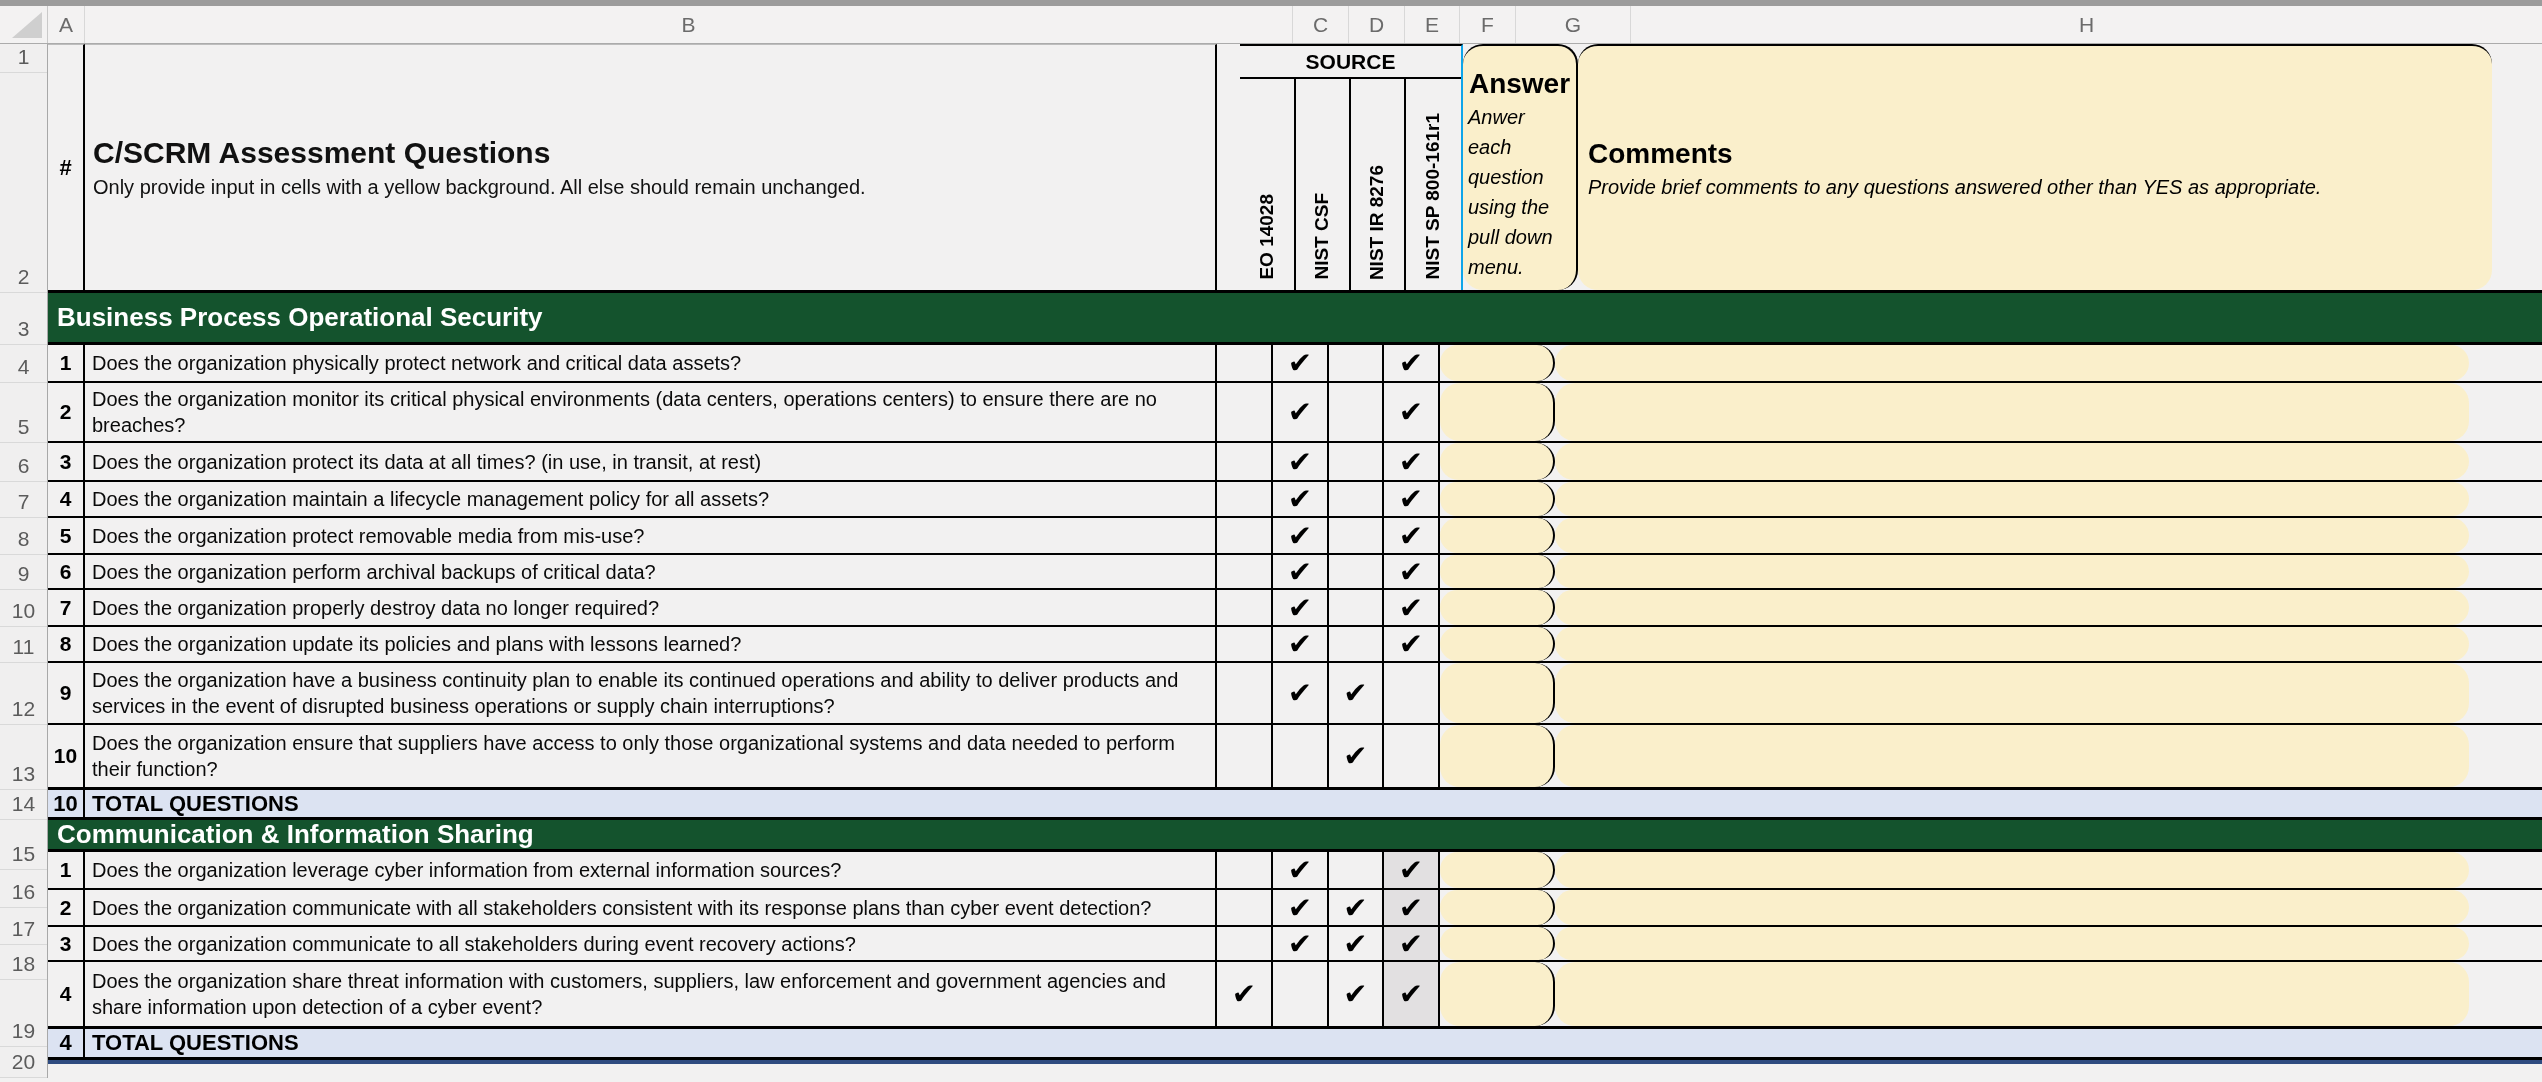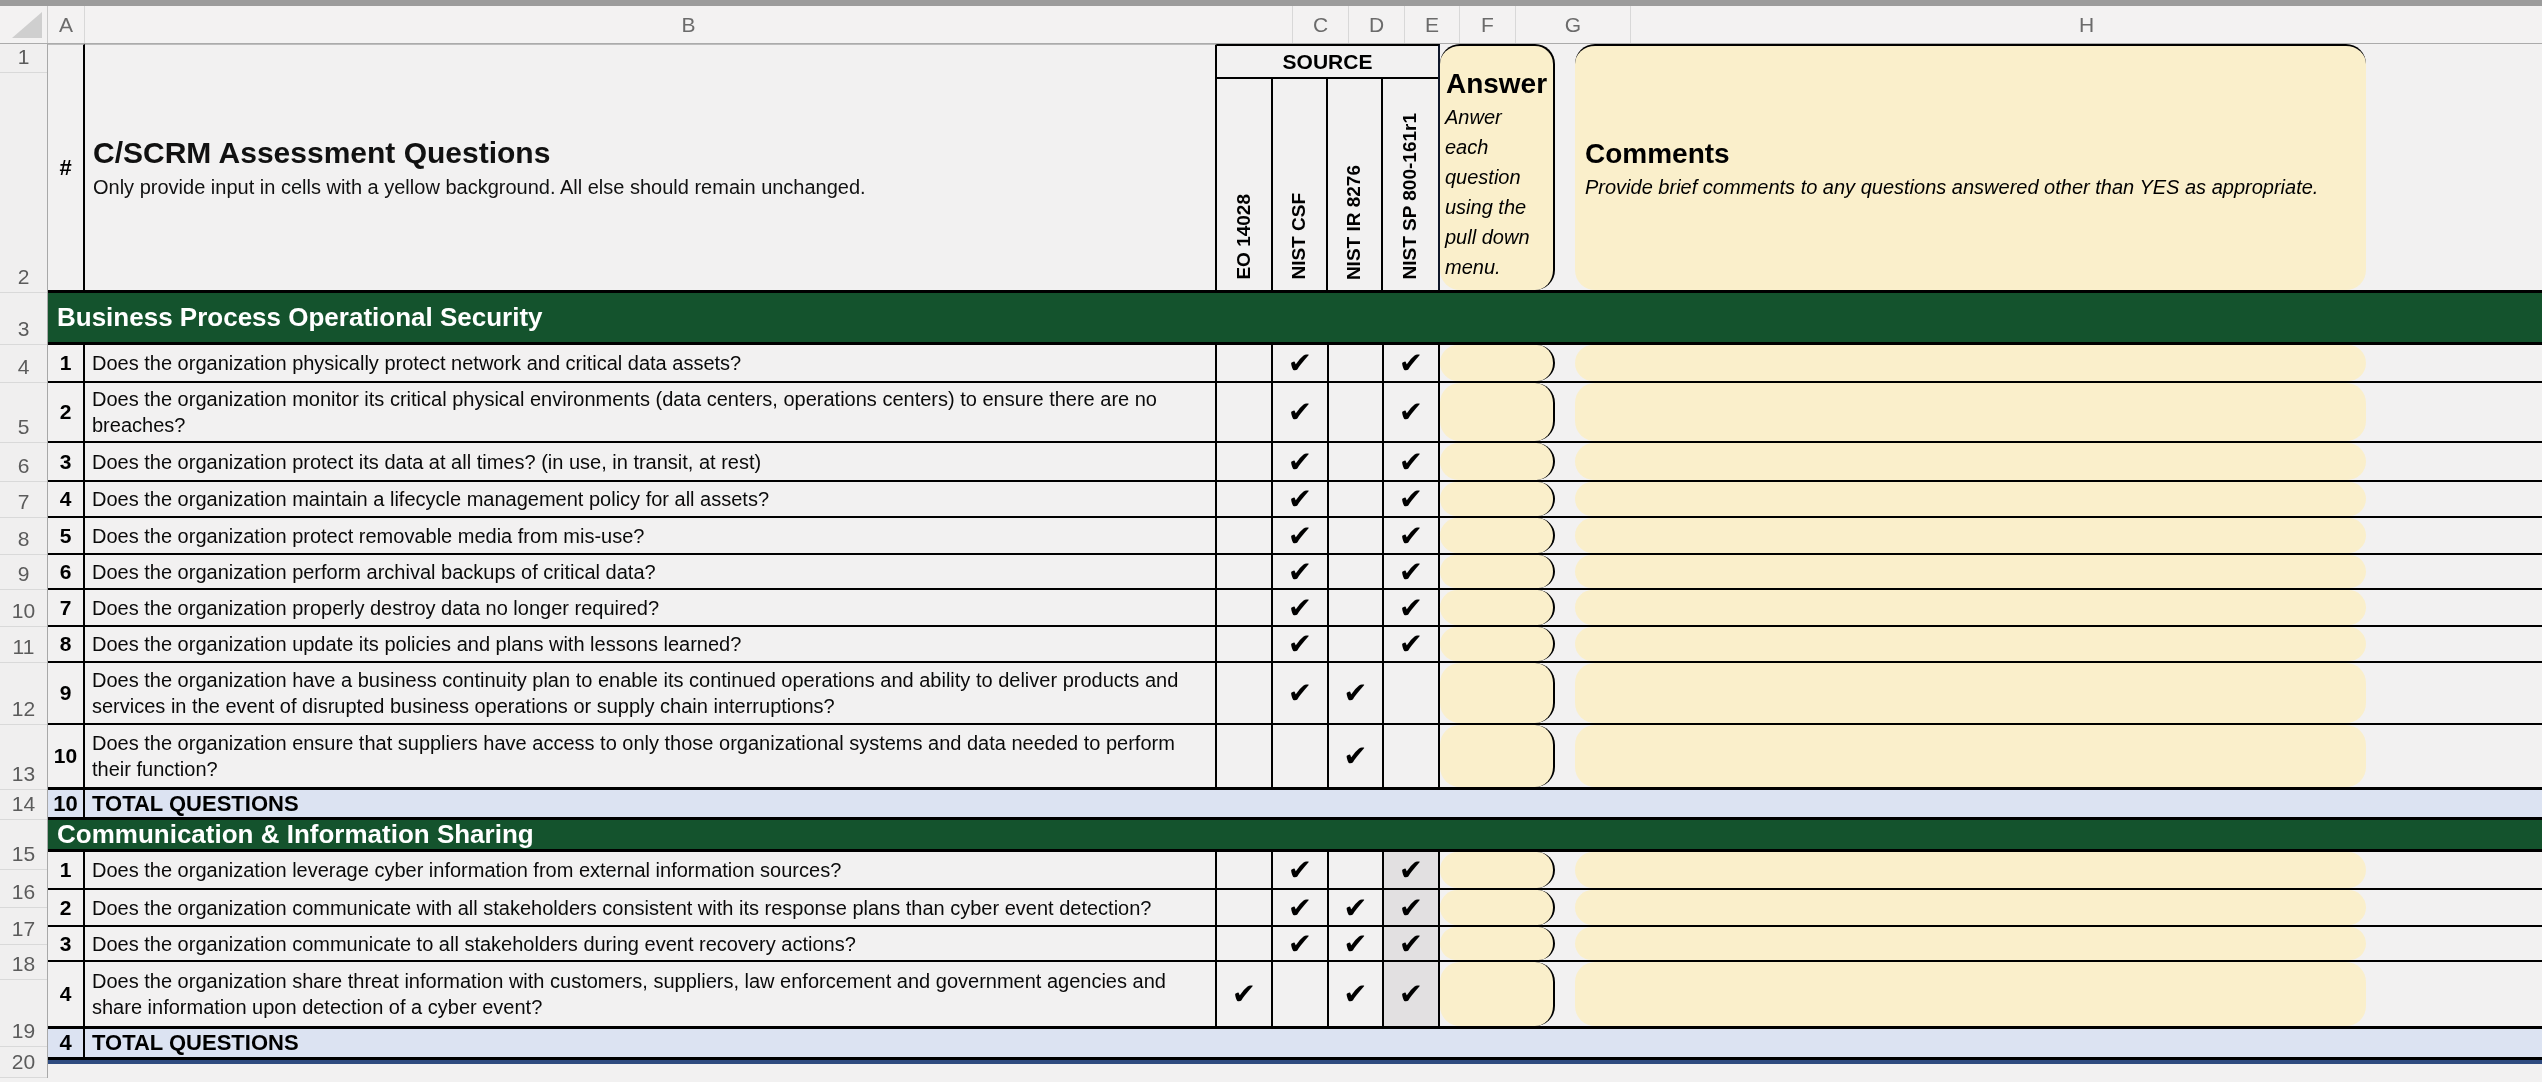--- a/index.html
+++ b/index.html
@@ -22,32 +22,32 @@
           border-right:1px solid #A8A8A8;}
   .gut{display:flex;align-items:flex-end;justify-content:center;
        color:#5B5B5B;font-size:21px;padding-bottom:3px;border-bottom:1px solid #D9D9D9;}
 
   
   .sheet{position:absolute;left:48px;top:44px;width:2494px;}
   .row{display:flex;border-bottom:2px solid #000;background:#F2F1F1;}
   .row.bb3{border-bottom:3px solid #000;}
   .cell{border-right:2px solid #000;height:100%;}
   .wA{width:37px;}.wB{width:1132px;}.wC{width:56px;}.wD{width:56px;}
-  .wE{width:55px;}.wF{width:56px;}.wG{width:115px;}.wH{width:791px;border-right:none;margin-left:20px;}
+  .wE{width:55px;}.wF{width:56px;}.wG{width:115px;}.wH{width:914px;border-right:none;}
 
   
   .hdr{height:249px;}
   .hashcell{display:flex;align-items:center;justify-content:center;
             font-weight:bold;font-size:22px;border-top:1px solid #BDBDBD;}
   .titlecell{display:flex;flex-direction:column;justify-content:center;
              padding-left:8px;border-top:1px solid #BDBDBD;}
   .t1{font-weight:bold;font-size:30px;color:#111;}
   .t2{font-size:20px;color:#111;margin-top:6px;}
   .src-wrap{width:223px;display:flex;flex-direction:column;
-            border-right:2px solid #0f172a;border-top:2px solid #000;}
+            border-right:2px solid #0ea5e9;border-top:2px solid #000;margin-left:23px;}
   .src-top{height:33px;border-bottom:2px solid #000;display:flex;align-items:center;
            justify-content:center;font-weight:bold;font-size:21px;}
   .src-cols{flex:1;display:flex;}
   .vcell{border-right:2px solid #000;display:flex;align-items:flex-end;
          justify-content:center;padding-bottom:10px;}
   .vcell:last-child{border-right:none;}
   .vtext{writing-mode:vertical-rl;transform:rotate(180deg);white-space:nowrap;
          font-weight:bold;font-size:19px;}
   .yellow{background:#FAEFCB;border-radius:20px;}
   .ansHead{display:flex;flex-direction:column;align-items:center;

